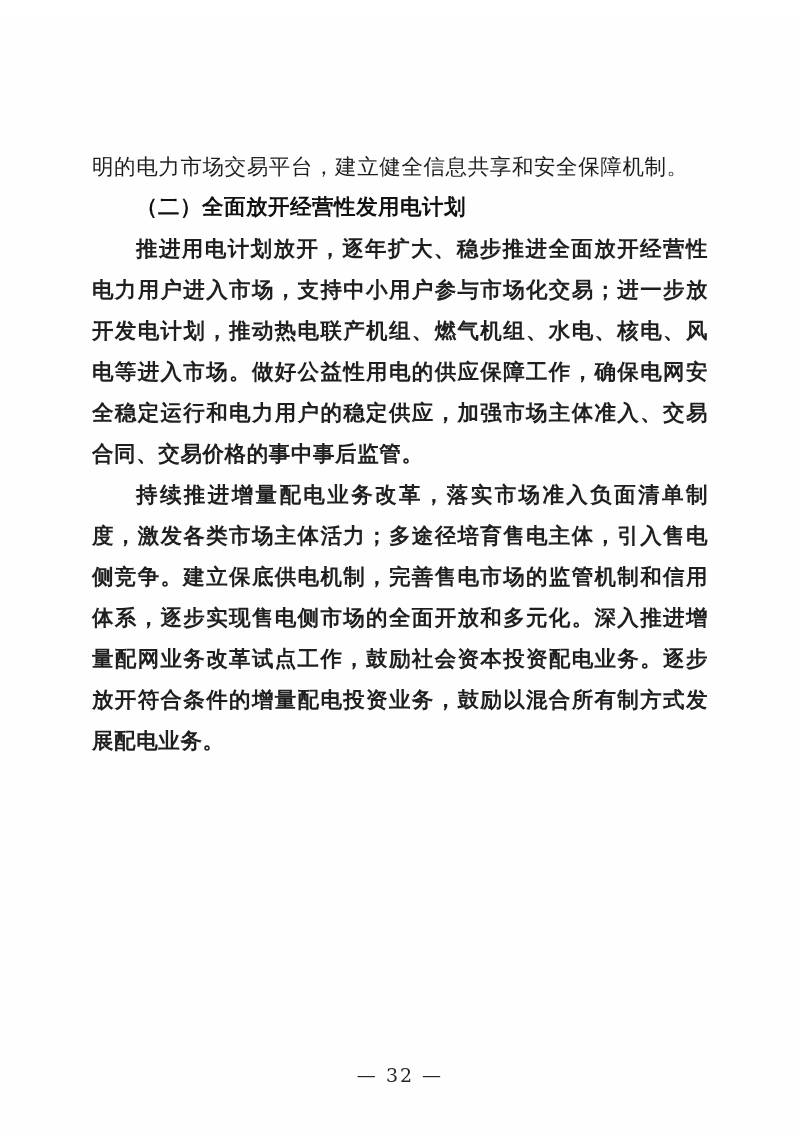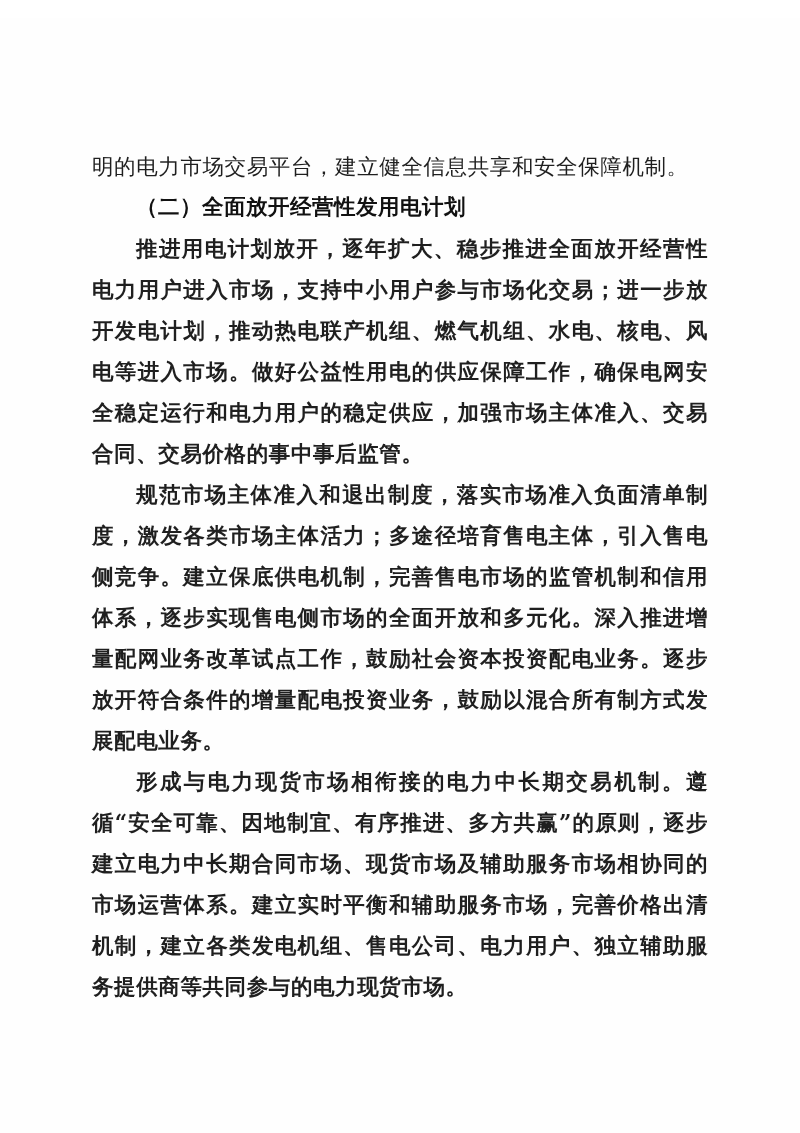--- a/index.html
+++ b/index.html
@@ -73,21 +73,21 @@
 
   <div class="content">
 
     <p class="para">明的电力市场交易平台，建立健全信息共享和安全保障机制。</p>
 
     <h2 class="heading">（二）全面放开经营性发用电计划</h2>
 
     <p class="para indent">推进用电计划放开，逐年扩大、稳步推进全面放开经营性电力用户进入市场，支持中小用户参与市场化交易；进一步放开发电计划，推动热电联产机组、燃气机组、水电、核电、风电等进入市场。做好公益性用电的供应保障工作，确保电网安全稳定运行和电力用户的稳定供应，加强市场主体准入、交易合同、交易价格的事中事后监管。</p>
 
 
-    <p class="para indent">规范市场主体准入和退出制度，落实市场准入负面清单制度，激发各类市场主体活力；多途径培育售电主体，引入售电侧竞争。建立保底供电机制，完善售电市场的监管机制和信用体系，逐步实现售电侧市场的全面开放和多元化。深入推进增量配网业务改革试点工作，鼓励社会资本投资配电业务。逐步放开符合条件的增量配电投资业务，鼓励以混合所有制方式发展配电业务。</p>
+    <p class="para indent">持续推进增量配电业务改革，落实市场准入负面清单制度，激发各类市场主体活力；多途径培育售电主体，引入售电侧竞争。建立保底供电机制，完善售电市场的监管机制和信用体系，逐步实现售电侧市场的全面开放和多元化。深入推进增量配网业务改革试点工作，鼓励社会资本投资配电业务。逐步放开符合条件的增量配电投资业务，鼓励以混合所有制方式发展配电业务。</p>
 
 
-    <p class="para indent">形成与电力现货市场相衔接的电力中长期交易机制。遵循“安全可靠、因地制宜、有序推进、多方共赢”的原则，逐步建立电力中长期合同市场、现货市场及辅助服务市场相协同的市场运营体系。建立实时平衡和辅助服务市场，完善价格出清机制，建立各类发电机组、售电公司、电力用户、独立辅助服务提供商等共同参与的电力现货市场。</p>
 
   </div>
 
+  <div class="footer">— 32 —</div>
 
 </div>
 
 </body></html>

